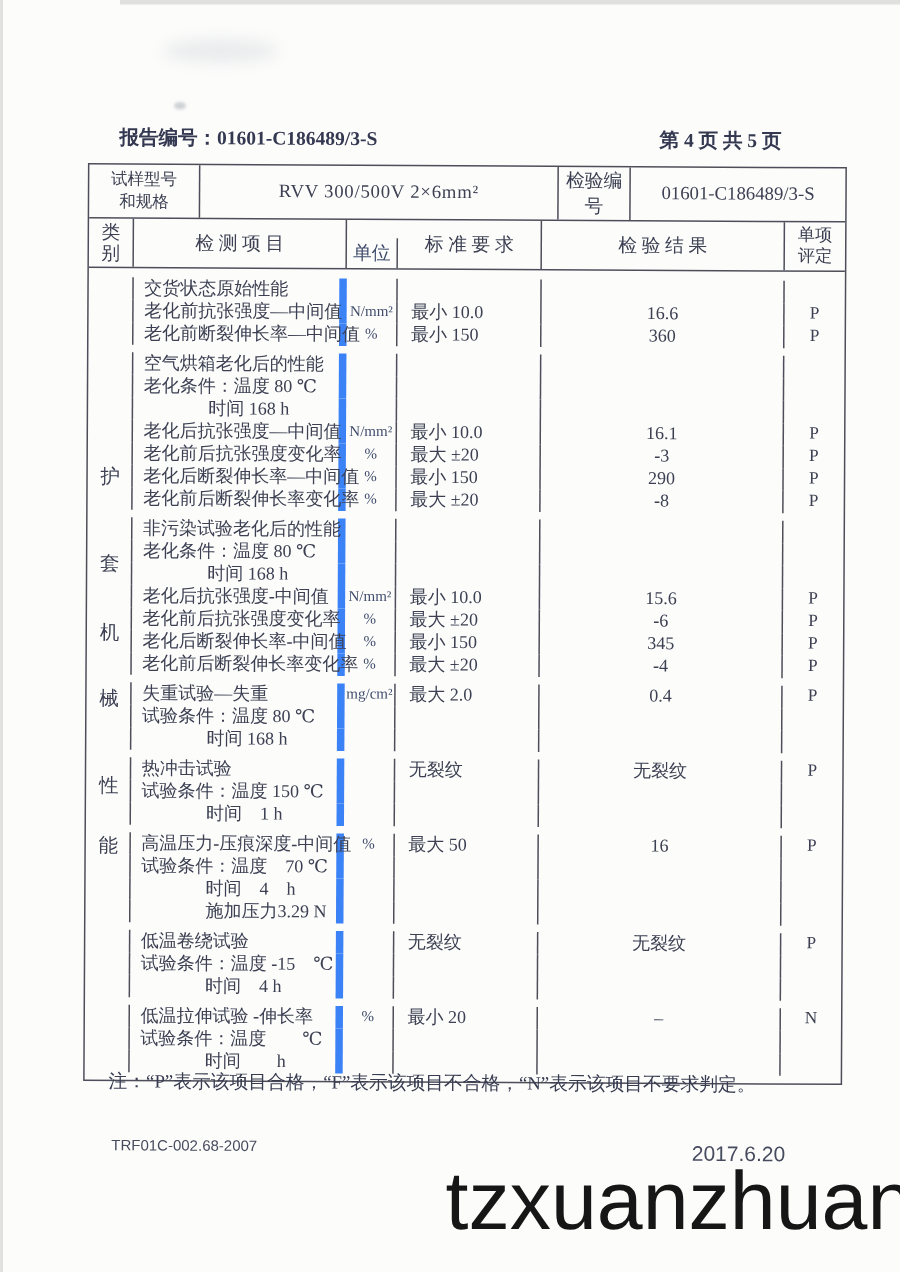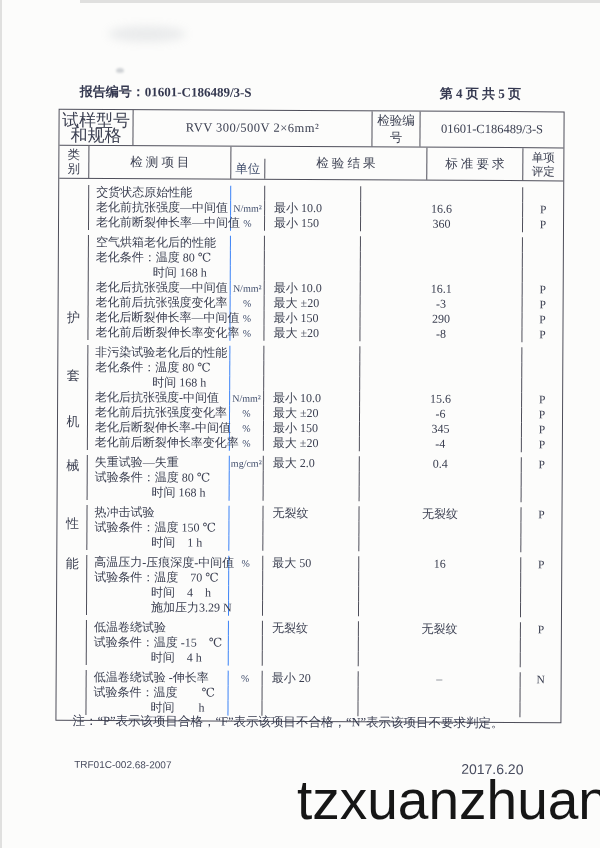--- a/index.html
+++ b/index.html
@@ -19,40 +19,40 @@
   .topline{position:absolute;top:84px;left:0;width:100%;font-size:13px;font-weight:700;color:#343850;}
   .report-no{position:absolute;left:78px;white-space:nowrap;}
   .page-info{position:absolute;left:438px;white-space:nowrap;}
 
   .tbl{position:absolute;left:57px;top:110px;width:506px;border:1.5px solid #4e4e5a;box-sizing:border-box;background:transparent;}
   .row{display:flex;box-sizing:border-box;}
   .cell{box-sizing:border-box;border-right:1px solid #4e4e5a;display:flex;align-items:center;justify-content:center;text-align:center;flex-direction:column;}
   .cell:last-child{border-right:none;}
 
   .irow{height:36px;border-bottom:1px solid #4e4e5a;font-size:12.5px;}
-  .irow .c1{width:74px;font-size:17px;line-height:15px;}
+  .irow .c1{width:74px;font-size:11px;line-height:15px;}
   .irow .c2{width:239px;letter-spacing:.5px;}
   .irow .c3{width:48px;}
   .irow .c4{flex:1;}
 
   .hrow{height:33px;border-bottom:1px solid #4e4e5a;font-size:12.5px;font-weight:400;}
   .hrow .hc1{width:30px;line-height:14px;}
   .hrow .hc2{width:142px;}
   .hrow .hc3{width:34px;color:#3f4c6b;margin-top:12px;}
   .hrow .hc4{width:96px;}
   .hrow .hc5{width:162px;}
   .hrow .hc6{flex:1;line-height:14px;font-size:11.5px;}
 
   .tbody{position:relative;padding-top:6px;padding-bottom:5px;font-size:12px;}
   .brow{display:flex;height:15px;line-height:15px;white-space:nowrap;}
   .brow.gap{margin-top:5px;}
   .bc{box-sizing:border-box;height:100%;}
   .bc.cat{width:30px;border-right:1px solid #4e4e5a;}
-  .bc.item{width:142px;border-right:1px solid #3b82f6;padding-left:7px;overflow:visible;}
-  .bc.item.indent{padding-left:64px;}
+  .bc.item{width:142px;border-right:5px solid #3b82f6;padding-left:7px;overflow:visible;}
+  .bc.item.indent{padding-left:50px;}
   .bc.unit{width:34px;border-right:1px solid #4e4e5a;text-align:center;font-size:10px;color:#3f4c6b;}
   .bc.req{width:96px;border-right:1px solid #4e4e5a;padding-left:9px;}
   .bc.result{width:162px;border-right:1px solid #4e4e5a;text-align:center;}
   .bc.verdict{flex:1;text-align:center;font-size:11.5px;}
 
   .cat-overlay{position:absolute;left:0;top:0;width:30px;height:100%;pointer-events:none;}
   .catchar{position:absolute;left:0;width:30px;text-align:center;font-size:13px;}
   .catchar:nth-child(1){top:130px;}
   .catchar:nth-child(2){top:188px;}
   .catchar:nth-child(3){top:234px;}
@@ -98,22 +98,22 @@
       <div class="cell c4">01601-C186489/3-S</div>
     </div>
 
     <div class="row hrow">
       <div class="cell hc1">
         <span>类</span>
         <span>别</span>
       </div>
       <div class="cell hc2">检 测 项 目</div>
       <div class="cell hc3">单位</div>
+      <div class="cell hc4">标 准 要 求</div>
       <div class="cell hc5">检 验 结 果</div>
-      <div class="cell hc4">标 准 要 求</div>
       <div class="cell hc6">
         <span>单项</span>
         <span>评定</span>
       </div>
     </div>
 
     <div class="tbody">
       <div class="cat-overlay">
           <span class="catchar">护</span>
           <span class="catchar">套</span>
@@ -357,21 +357,21 @@
         <div class="brow">
           <div class="bc cat"></div>
           <div class="bc item indent">时间　4 h</div>
           <div class="bc unit"></div>
           <div class="bc req"></div>
           <div class="bc result"></div>
           <div class="bc verdict"></div>
         </div>
         <div class="brow gap">
           <div class="bc cat"></div>
-          <div class="bc item">低温卷绕试验 -伸长率</div>
+          <div class="bc item">低温拉伸试验 -伸长率</div>
           <div class="bc unit">%</div>
           <div class="bc req">最小 20</div>
           <div class="bc result">–</div>
           <div class="bc verdict">N</div>
         </div>
         <div class="brow">
           <div class="bc cat"></div>
           <div class="bc item">试验条件：温度　　℃</div>
           <div class="bc unit"></div>
           <div class="bc req"></div>

